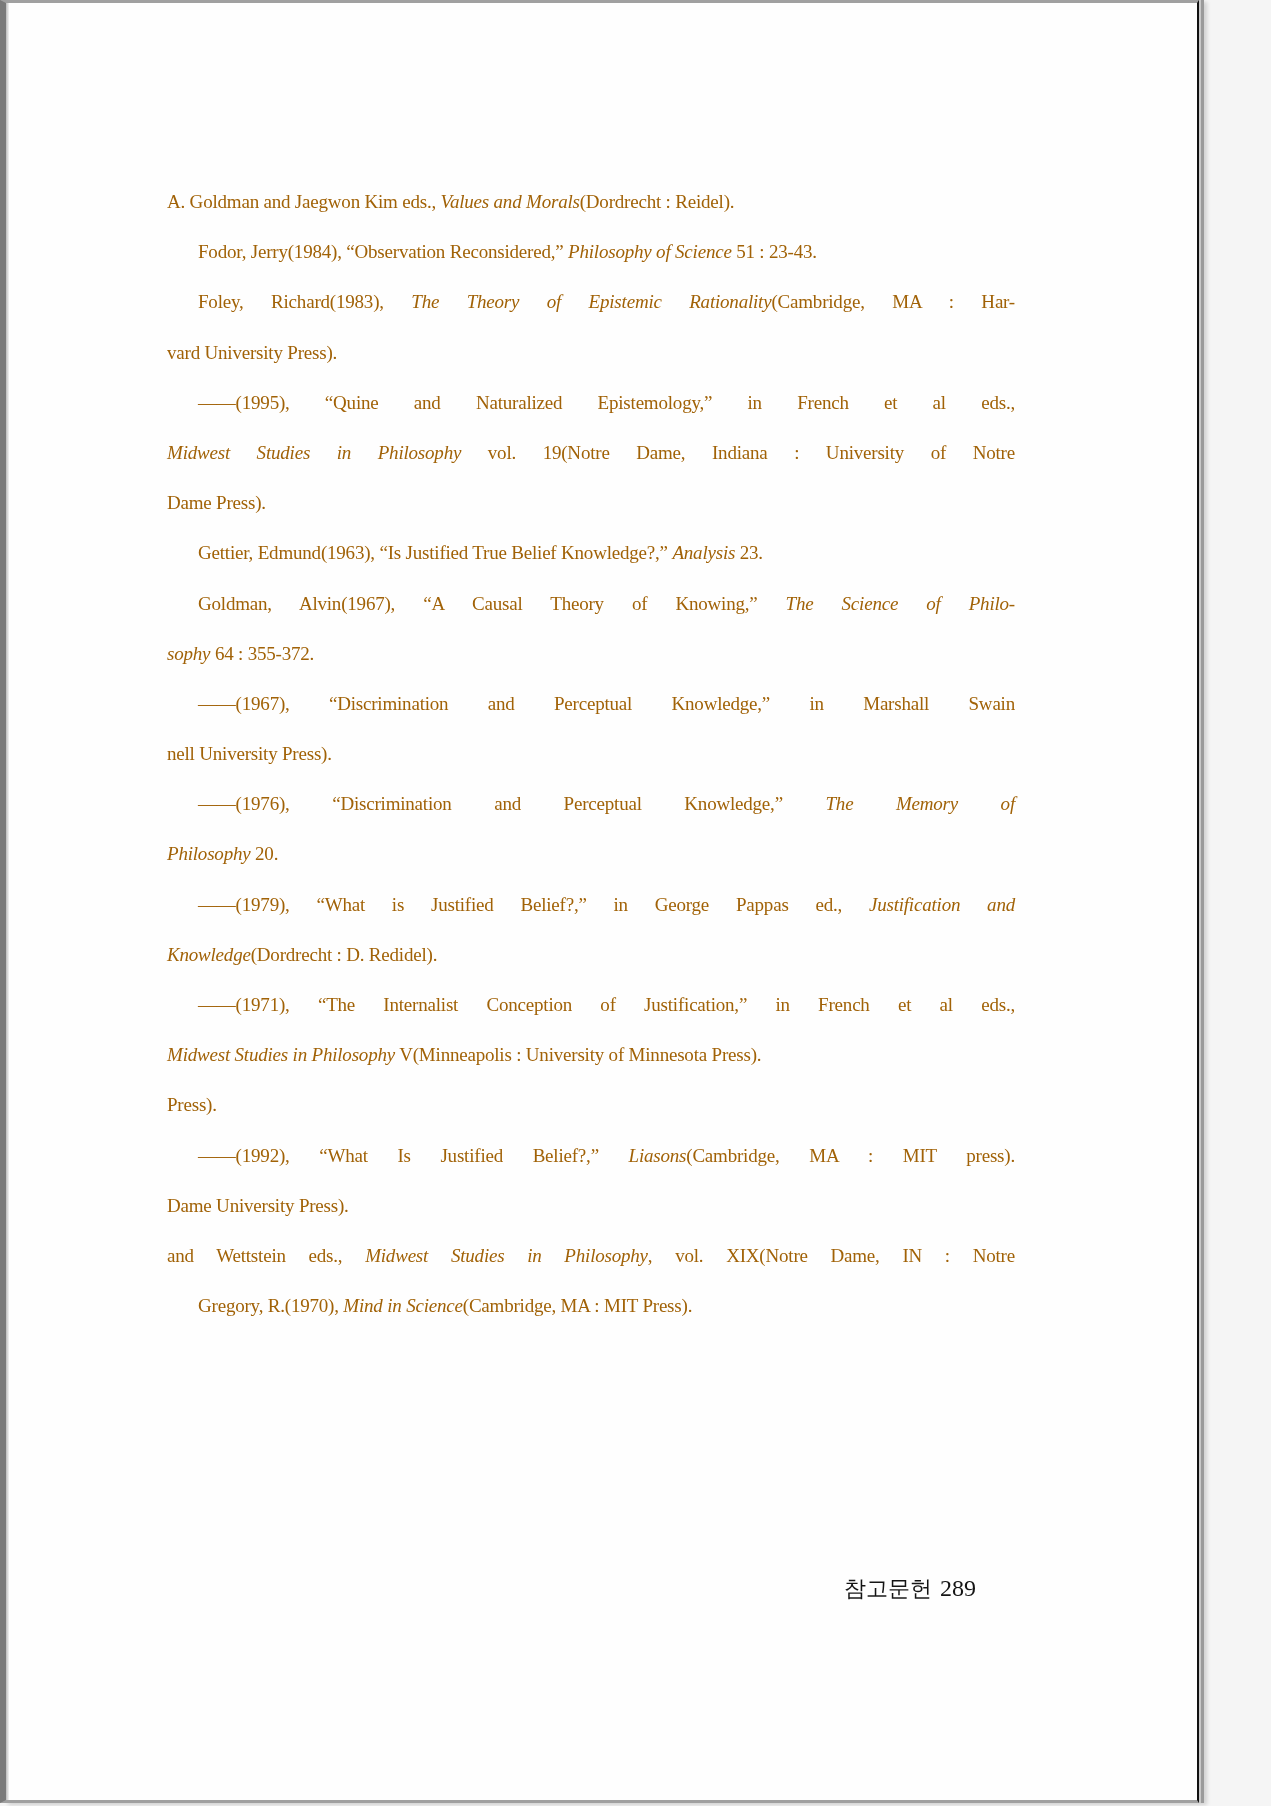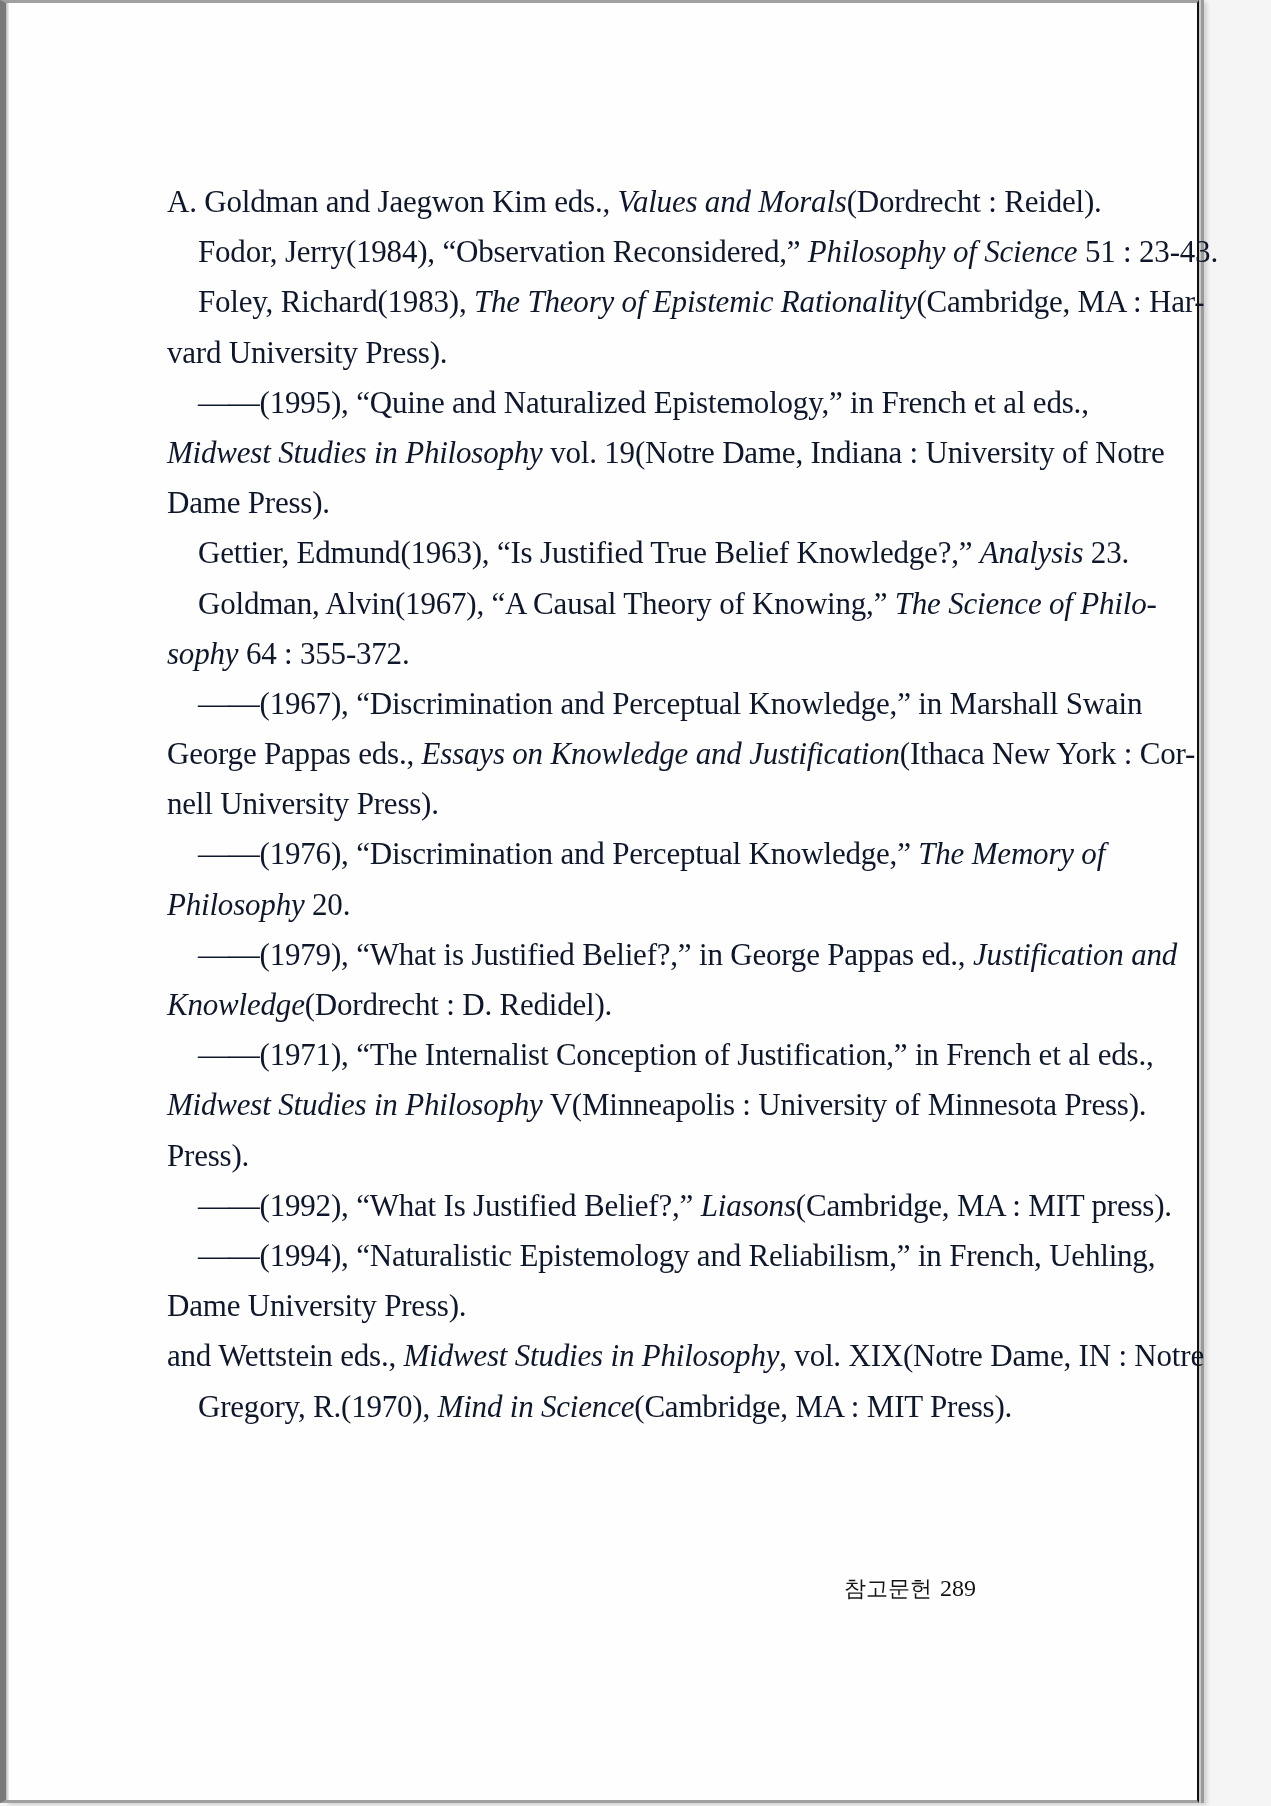--- a/index.html
+++ b/index.html
@@ -29,22 +29,22 @@
       position: absolute;
       left: 0; top: 0; bottom: 0;
       width: 3px;
       background: linear-gradient(to right, #bbb, #f4f4f4);
     }
     .text {
       position: absolute;
       left: 161px;
       top: 174px;
       width: 848px;
-      color: #0f172a;
-      font-size: 31px;
+      color: #a16207;
+      font-size: 19px;
       letter-spacing: -0.2px;
     }
     .line {
       height: 50.2px;
       line-height: 50.2px;
       white-space: nowrap;
       text-align: justify;
       text-align-last: justify;
       position: relative;
     }
@@ -70,31 +70,29 @@
       <div class="line indent last"><span>Fodor, Jerry(1984), “Observation Reconsidered,” </span><span class="it">Philosophy of Science</span><span> 51 : 23-43.</span></div>
       <div class="line indent"><span>Foley, Richard(1983), </span><span class="it">The Theory of Epistemic Rationality</span><span>(Cambridge, MA : Har-</span></div>
       <div class="line last"><span>vard University Press).</span></div>
       <div class="line indent"><span>——(1995), “Quine and Naturalized Epistemology,” in French et al eds.,</span></div>
       <div class="line"><span class="it">Midwest Studies in Philosophy</span><span> vol. 19(Notre Dame, Indiana : University of Notre</span></div>
       <div class="line last"><span>Dame Press).</span></div>
       <div class="line indent last"><span>Gettier, Edmund(1963), “Is Justified True Belief Knowledge?,” </span><span class="it">Analysis</span><span> 23.</span></div>
       <div class="line indent"><span>Goldman, Alvin(1967), “A Causal Theory of Knowing,” </span><span class="it">The Science of Philo-</span></div>
       <div class="line last"><span class="it">sophy</span><span> 64 : 355-372.</span></div>
       <div class="line indent"><span>——(1967), “Discrimination and Perceptual Knowledge,” in Marshall Swain</span></div>
-      <div class="line"><span>George Pappas eds., </span><span class="it">Essays on Knowledge and Justification</span><span>(Ithaca New York : Cor-</span></div>
       <div class="line last"><span>nell University Press).</span></div>
       <div class="line indent"><span>——(1976), “Discrimination and Perceptual Knowledge,” </span><span class="it">The Memory of</span></div>
       <div class="line last"><span class="it">Philosophy</span><span> 20.</span></div>
       <div class="line indent"><span>——(1979), “What is Justified Belief?,” in George Pappas ed., </span><span class="it">Justification and</span></div>
       <div class="line last"><span class="it">Knowledge</span><span>(Dordrecht : D. Redidel).</span></div>
       <div class="line indent"><span>——(1971), “The Internalist Conception of Justification,” in French et al eds.,</span></div>
       <div class="line last"><span class="it">Midwest Studies in Philosophy</span><span> V(Minneapolis : University of Minnesota Press).</span></div>
       <div class="line last"><span>Press).</span></div>
       <div class="line indent"><span>——(1992), “What Is Justified Belief?,” </span><span class="it">Liasons</span><span>(Cambridge, MA : MIT press).</span></div>
-      <div class="line indent"><span>——(1994), “Naturalistic Epistemology and Reliabilism,” in French, Uehling,</span></div>
       <div class="line last"><span>Dame University Press).</span></div>
       <div class="line"><span>and Wettstein eds., </span><span class="it">Midwest Studies in Philosophy</span><span>, vol. XIX(Notre Dame, IN : Notre</span></div>
       <div class="line indent last"><span>Gregory, R.(1970), </span><span class="it">Mind in Science</span><span>(Cambridge, MA : MIT Press).</span></div>
     </div>
   <div class="footer">
     <span class="kr">참고문헌</span><span>289</span>
   </div>
 </div>
 
 </body></html>

